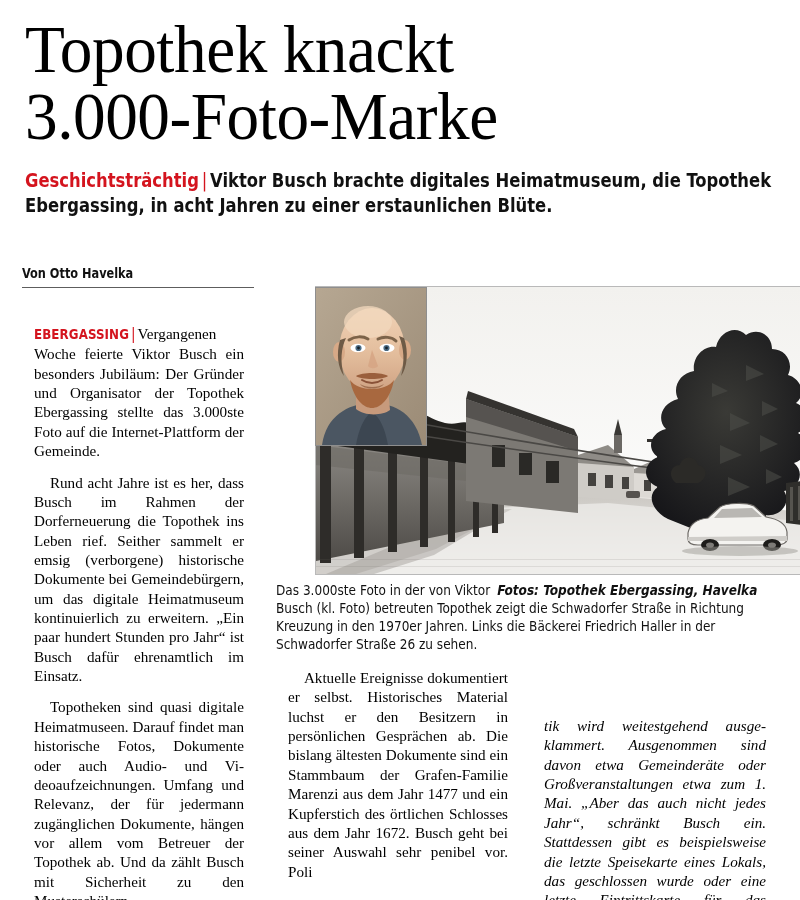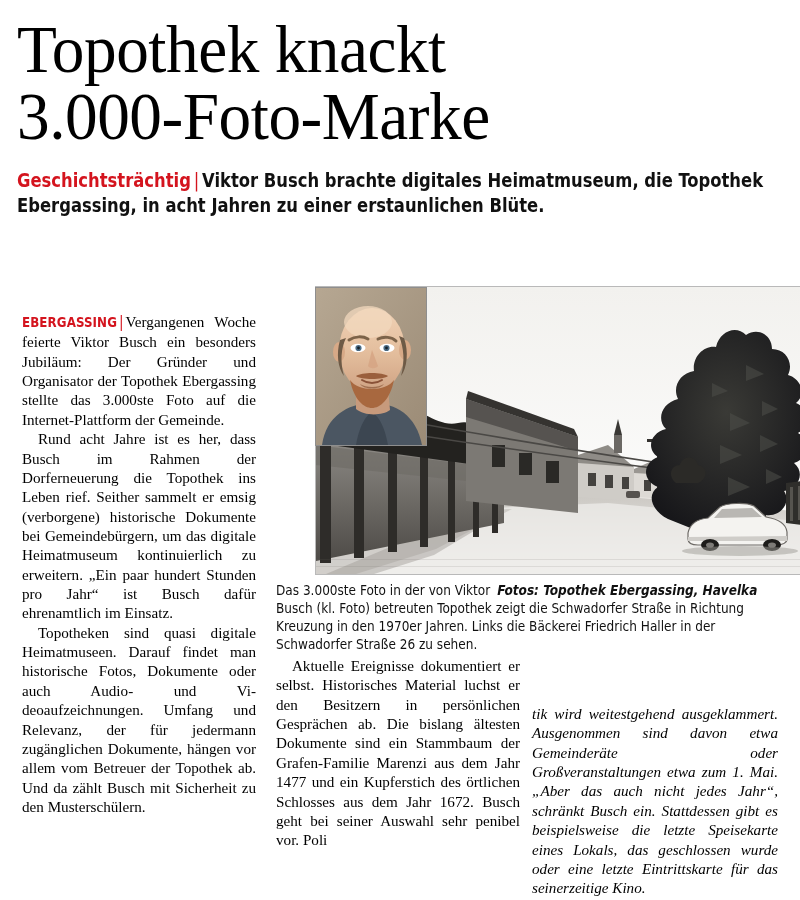--- a/index.html
+++ b/index.html
@@ -14,21 +14,21 @@
     font-family: "Liberation Serif", serif;
     color: #000000;
     -webkit-font-smoothing: antialiased;
   }
 
   .page {
     position: relative;
     width: 800px;
     height: 700px;
     box-sizing: border-box;
-    padding: 0 17px;
+    padding: 0 25px;
   }
 
   
   .headline {
     margin: 0;
     padding-top: 16px;
     font-family: "Liberation Serif", serif;
     font-weight: 400;
     font-size: 68px;
     line-height: 0.99;
@@ -86,21 +86,21 @@
     position: absolute;
     font-family: "Liberation Serif", serif;
     font-size: 15.15px;
     line-height: 1.278;
     text-align: justify;
     text-justify: inter-word;
     hyphens: manual;
     color: #000;
   }
   .col p {
-    margin: 0;
+    margin: 12px;
     text-indent: 1.05em;
   }
   .col p.first { text-indent: 0; }
   .col p:last-child { text-align-last: left; }
 
   .dateline {
     font-family: "DejaVu Sans Condensed", "Liberation Sans Narrow", "Liberation Sans", sans-serif;
     font-weight: bold;
     font-size: 13.2px;
     color: #d4141e;
@@ -172,20 +172,24 @@
 
   <h1 class="headline">
     <span class="headline-line">Topothek knackt</span>
     <span class="headline-line">3.000-Foto-Marke</span>
   </h1>
 
   <p class="subhead">
     <span class="kicker">Geschichtsträchtig</span><span class="sep">|</span><span>Viktor Busch brachte digitales Heimatmuseum, die Topothek Ebergassing, in acht Jahren zu einer erstaunlichen Blüte.</span>
   </p>
 
+  <div class="byline-wrap">
+    <div class="byline">Von Otto Havelka</div>
+    <div class="byline-rule"></div>
+  </div>
 
   <figure class="photo-figure">
     <div class="photo-main">
       <svg viewBox="0 0 502 287" preserveAspectRatio="none" aria-hidden="true">
         <defs>
           <linearGradient id="skyG" x1="0" y1="0" x2="0" y2="1">
             <stop offset="0%" stop-color="#f2f1ee"></stop>
             <stop offset="70%" stop-color="#fbfbfa"></stop>
             <stop offset="100%" stop-color="#ffffff"></stop>
           </linearGradient>

